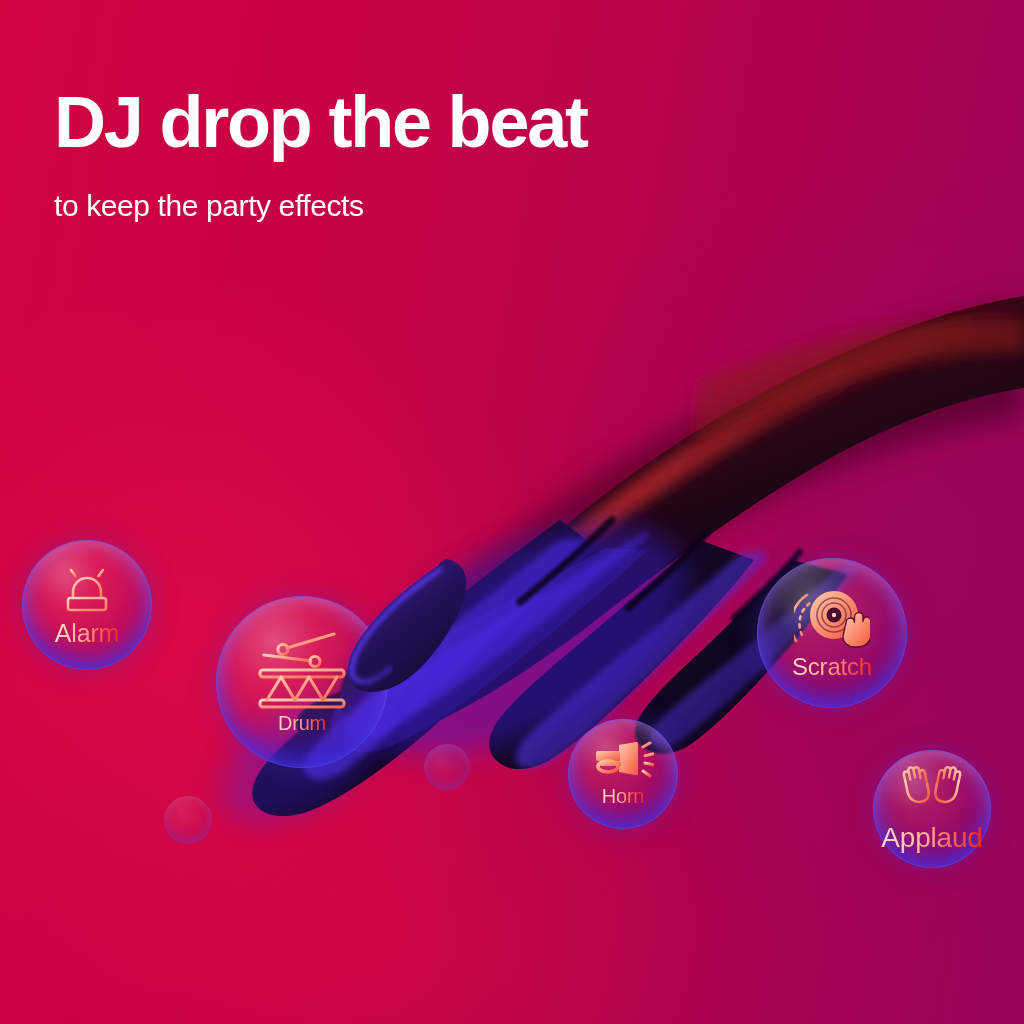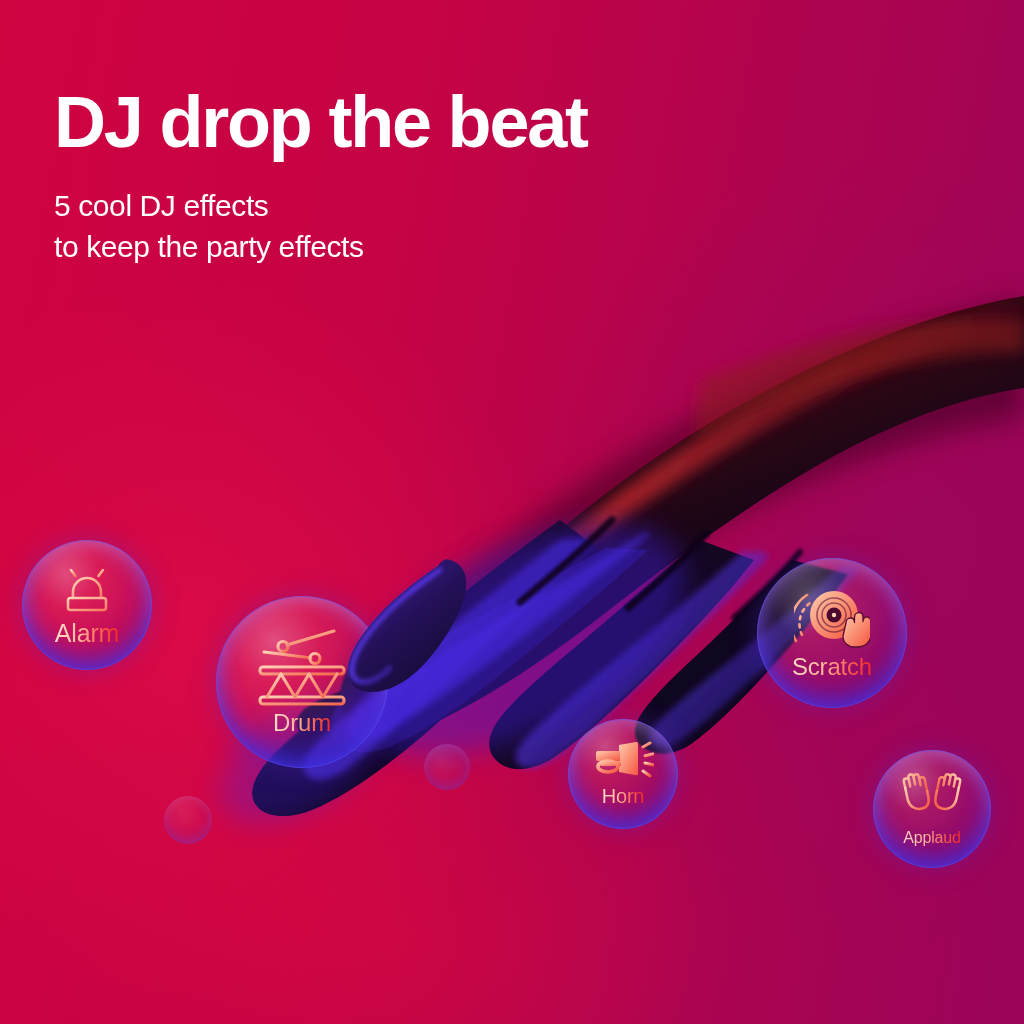--- a/index.html
+++ b/index.html
@@ -111,27 +111,27 @@
     -webkit-background-clip: text;
     background-clip: text;
     color: transparent;
     white-space: nowrap;
   }
 
   
   #bubble-alarm   { left: 22px;  top: 540px; width: 130px; height: 130px; }
   #bubble-alarm   .b-label { font-size: 25px; margin-top: 5px; }
   #bubble-drum    { left: 216px; top: 596px; width: 172px; height: 172px; }
-  #bubble-drum    .b-label { font-size: 24px; }
+  #bubble-drum    .b-label { font-size: 20px; }
   #bubble-scratch { left: 757px; top: 558px; width: 150px; height: 150px; }
   #bubble-scratch .b-label { font-size: 24px; }
   #bubble-horn    { left: 568px; top: 719px; width: 110px; height: 110px; }
   #bubble-horn    .b-label { font-size: 20px; margin-top: 4px; }
   #bubble-applaud { left: 873px; top: 750px; width: 118px; height: 118px; }
-  #bubble-applaud .b-label { font-size: 16px; margin-top: 12px; }
+  #bubble-applaud .b-label { font-size: 28px; margin-top: 12px; }
 
   
   .ghost-bubble {
     position: absolute;
     border-radius: 50%;
     background: radial-gradient(circle at 36% 30%, rgba(255,225,255,.10) 0%, rgba(160,80,220,.07) 55%, rgba(70,40,200,.10) 100%);
     box-shadow: inset 0 -6px 14px -4px rgba(90,70,230,.45), inset 0 6px 12px -5px rgba(255,220,255,.18);
   }
   #ghost-1 { left: 424px; top: 744px; width: 46px; height: 46px; }
   #ghost-2 { left: 164px; top: 796px; width: 48px; height: 48px; }
@@ -262,21 +262,20 @@
     <g filter="url(#tinyBlur)" opacity=".85">
       <path d="M612,520 C584,548 552,576 520,602" stroke="#0a0318" stroke-width="7" fill="none" stroke-linecap="round"></path>
       <path d="M706,534 C682,560 654,586 628,608" stroke="#0a0318" stroke-width="7" fill="none" stroke-linecap="round"></path>
       <path d="M800,552 C780,576 756,598 734,618" stroke="#0a0318" stroke-width="6" fill="none" stroke-linecap="round"></path>
     </g>
   </svg>
 
   <div id="headline-block">
     <h1 id="page-title">DJ drop the beat</h1>
     <p id="subtitle">
-      <span class="sub-line">5 cool DJ effects</span>
       <span class="sub-line">to keep the party effects</span>
     </p>
   </div>
 
   <div class="ghost-bubble" id="ghost-1"></div>
   <div class="ghost-bubble" id="ghost-2"></div>
 
   <div class="bubble" id="bubble-alarm">
     <svg class="icon" width="62" height="52" viewBox="0 0 62 52">
       <defs>

